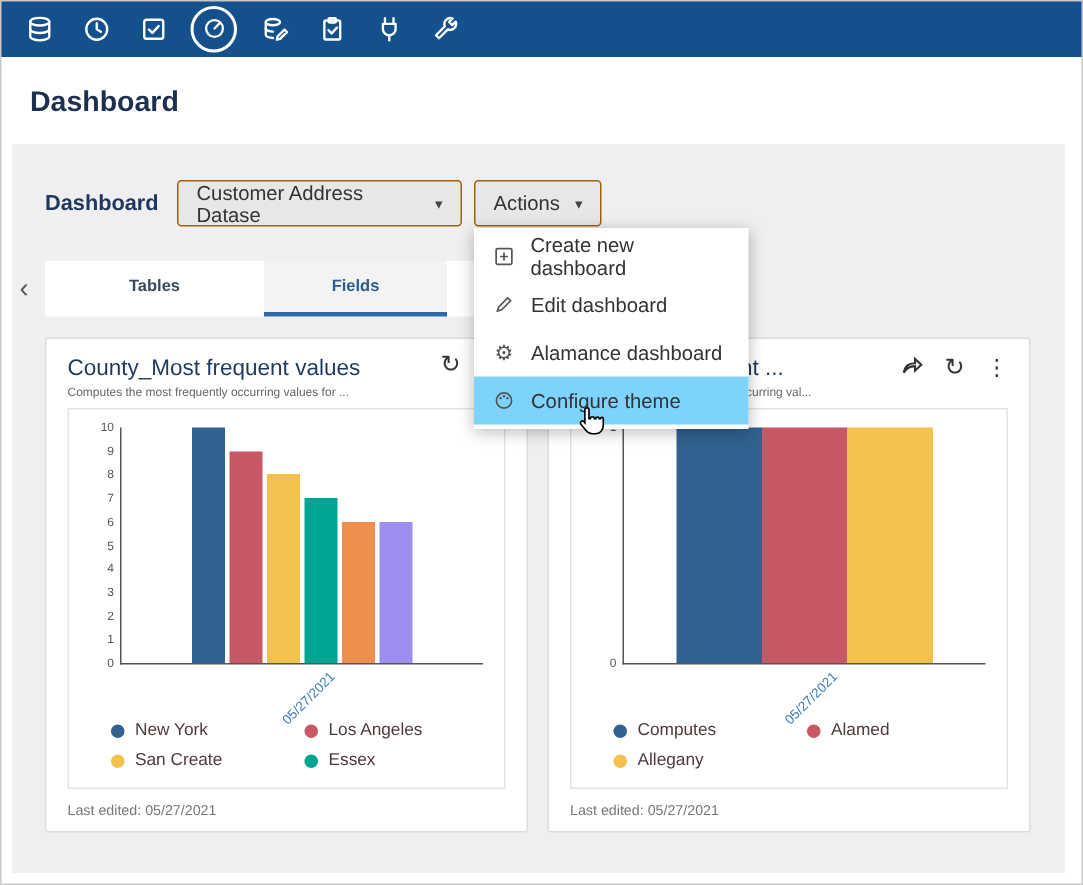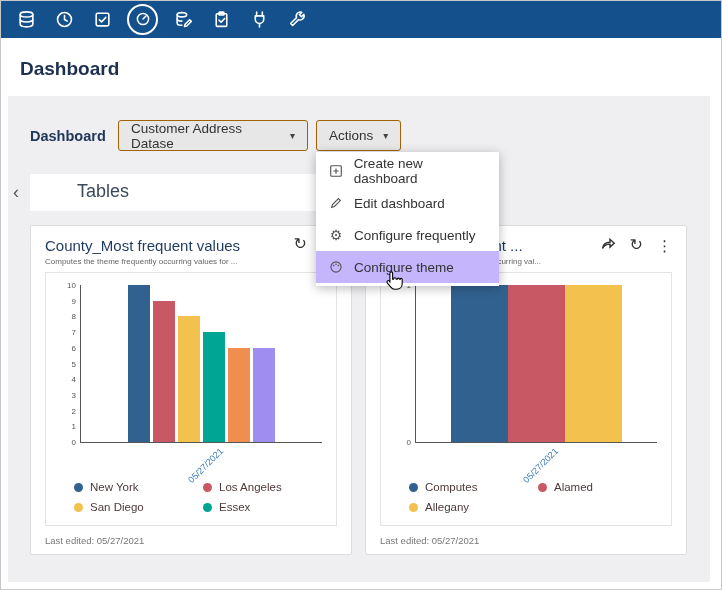--- a/index.html
+++ b/index.html
@@ -29,22 +29,22 @@
   .context-label { position:absolute; left:30px; top:128px; font-size:14.5px; font-weight:700; color:#20375c; }
   .btn { position:absolute; top:120px; height:31px; background:#e7e7e7; border:1px solid #a16207; border-radius:3px;
          display:flex; align-items:center; gap:10px; padding:0 12px; font-size:13.5px; color:#333; cursor:pointer; }
   .btn .caret { font-size:10px; color:#444; }
   .btn-dataset { left:118px; width:190px; justify-content:space-between; }
   .btn-actions { left:316px; }
 
   
   .scroll-left { position:absolute; left:13px; top:182px; font-size:18px; color:#555; cursor:pointer; }
   .tabstrip { position:absolute; left:30px; top:174px; width:322px; height:37px; background:#fff; display:flex; }
-  .tab { width:146px; display:flex; align-items:center; justify-content:center; font-size:18px; color:#3a4a5c;
-         border-bottom:3px solid transparent; cursor:pointer; }
+  .tab { width:146px; display:flex; align-items:center; justify-content:center; font-size:11px; color:#3a4a5c;
+         border-bottom:3px solid transparent; cursor:pointer;font-weight:bold; }
   .tab.active { width:122px; background:#f3f3f3; color:#2d5c8f; border-bottom-color:#2f6ba8; }
 
   
   .card { position:absolute; top:225px; width:322px; height:330px; background:#fff; border:1px solid #dddddd;
           border-radius:2px; padding:10px 14px; }
   .card-1 { left:30px; }
   .card-2 { left:365px; }
   .card-head { display:flex; align-items:flex-start; }
   .card-title { flex:1; font-size:15px; font-weight:400; color:#1e3a5f; line-height:20px;
                 white-space:nowrap; overflow:hidden; }
@@ -64,21 +64,21 @@
   .legend { display:grid; grid-template-columns:1fr 1fr; gap:8px 4px; margin-top:38px; padding-left:20px;
             font-size:11.5px; color:#4e3a3a;text-align:right; }
   .legend-item { display:flex; align-items:center; gap:7px; }
   .dot { width:9px; height:9px; border-radius:50%; flex:0 0 auto; }
   .card-footer { position:absolute; left:14px; bottom:8px; font-size:9.5px; color:#777; }
 
   
   .menu { position:absolute; left:316px; top:152px; width:183px; background:#fff; z-index:20;
           box-shadow:0 2px 10px rgba(0,0,0,0.28); padding:3px 0; }
   .menu-item { height:32px; display:flex; align-items:center; gap:10px; padding:0 12px; font-size:13.5px; color:#333; cursor:pointer; }
-  .menu-item.hover { background:#c4b5fd; }
+  .menu-item.hover { background:#7dd3fc; }
   .menu-ico { width:16px; display:flex; align-items:center; justify-content:center; color:#555; font-size:14px; }
   .menu-ico svg { stroke:#555; fill:none; stroke-width:1.3; }
 
   .cursor { position:absolute; left:384px; top:270px; z-index:30; pointer-events:none; }
 </style>
 </head>
 <body>
 
 <div class="topbar">
   <span class="tb-icon">
@@ -146,30 +146,31 @@
   <span class="caret">▾</span>
 </div>
 <div class="btn btn-actions">
   <span>Actions</span>
   <span class="caret">▾</span>
 </div>
 
 <span class="scroll-left">‹</span>
 <div class="tabstrip">
   <div class="tab">Tables</div>
+  <div class="tab active">Fields</div>
 </div>
 
 <div class="card card-1">
   <div class="card-head">
     <div class="card-title">County_Most frequent values</div>
     <div class="card-icons">
       <span class="icon-refresh">↻</span>
     </div>
   </div>
-  <div class="card-sub">Computes the theme frequently occurring values for ...</div>
+  <div class="card-sub">Computes the most frequently occurring values for ...</div>
   <div class="chart-panel">
     <div class="plot">
       <div class="bars">
           <div class="bar" style="height: 100%; background: rgb(49, 97, 143); width: 22px; margin: 0px 1.5px;"></div>
           <div class="bar" style="height: 90%; background: rgb(199, 88, 100); width: 22px; margin: 0px 1.5px;"></div>
           <div class="bar" style="height: 80%; background: rgb(242, 193, 78); width: 22px; margin: 0px 1.5px;"></div>
           <div class="bar" style="height: 70%; background: rgb(0, 166, 147); width: 22px; margin: 0px 1.5px;"></div>
           <div class="bar" style="height: 60%; background: rgb(240, 142, 79); width: 22px; margin: 0px 1.5px;"></div>
           <div class="bar" style="height: 60%; background: rgb(159, 141, 240); width: 22px; margin: 0px 1.5px;"></div>
         </div>
@@ -190,21 +191,21 @@
         <div class="legend-item">
           <span class="dot" style="background: rgb(49, 97, 143);"></span>
           <span>New York</span>
         </div>
         <div class="legend-item">
           <span class="dot" style="background: rgb(199, 88, 100);"></span>
           <span>Los Angeles</span>
         </div>
         <div class="legend-item">
           <span class="dot" style="background: rgb(242, 193, 78);"></span>
-          <span>San Diego</span>
+          <span>San Create</span>
         </div>
         <div class="legend-item">
           <span class="dot" style="background: rgb(0, 166, 147);"></span>
           <span>Essex</span>
         </div>
       </div>
   </div>
   <div class="card-footer">Last edited: 05/27/2021</div>
 </div>
 
@@ -264,21 +265,21 @@
   <div class="menu-item">
     <span class="menu-ico">
       <svg width="14" height="14" viewBox="0 0 16 16">
           <path d="M3 13l1-3.2L10.8 3l2.2 2.2L6.2 12 3 13z"></path>
         </svg>
     </span>
     <span>Edit dashboard</span>
   </div>
   <div class="menu-item">
     <span class="menu-ico">⚙</span>
-    <span>Configure frequently</span>
+    <span>Alamance dashboard</span>
   </div>
   <div class="menu-item hover">
     <span class="menu-ico">
       <svg width="14" height="14" viewBox="0 0 16 16">
           <circle cx="8" cy="8" r="5.8"></circle>
           <circle cx="5.4" cy="6.2" r="0.9" fill="#555" stroke="none"></circle>
           <circle cx="8" cy="4.8" r="0.9" fill="#555" stroke="none"></circle>
           <circle cx="10.6" cy="6.2" r="0.9" fill="#555" stroke="none"></circle>
         </svg>
     </span>

